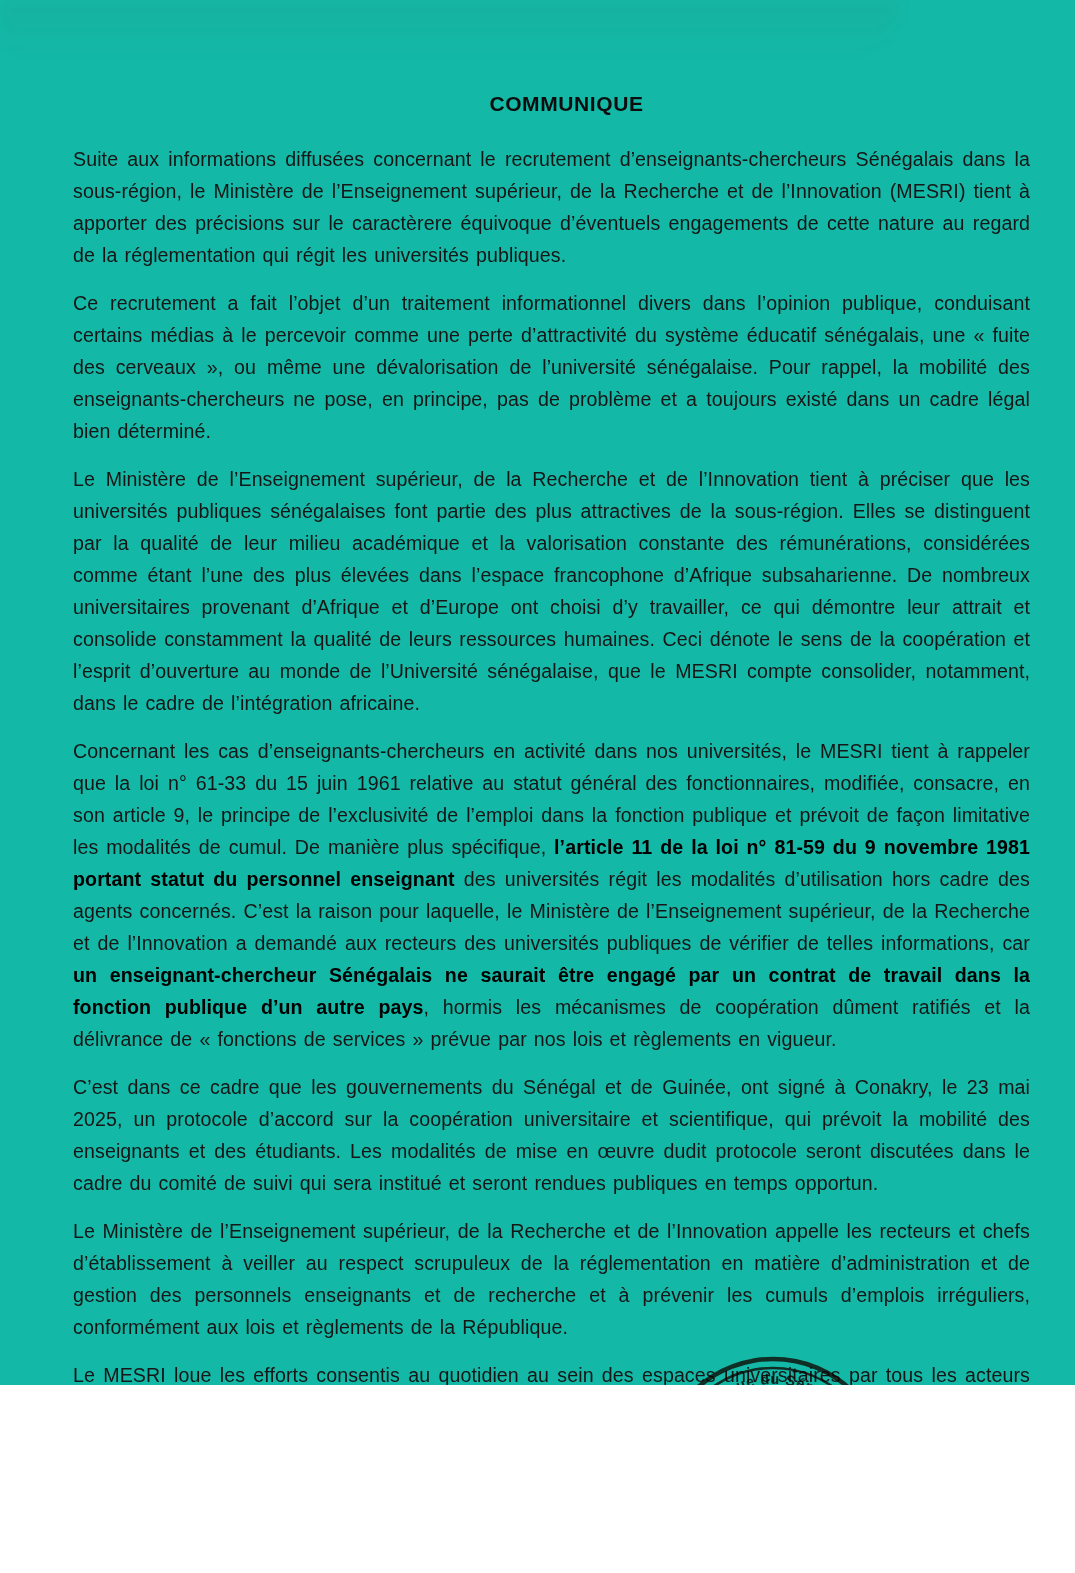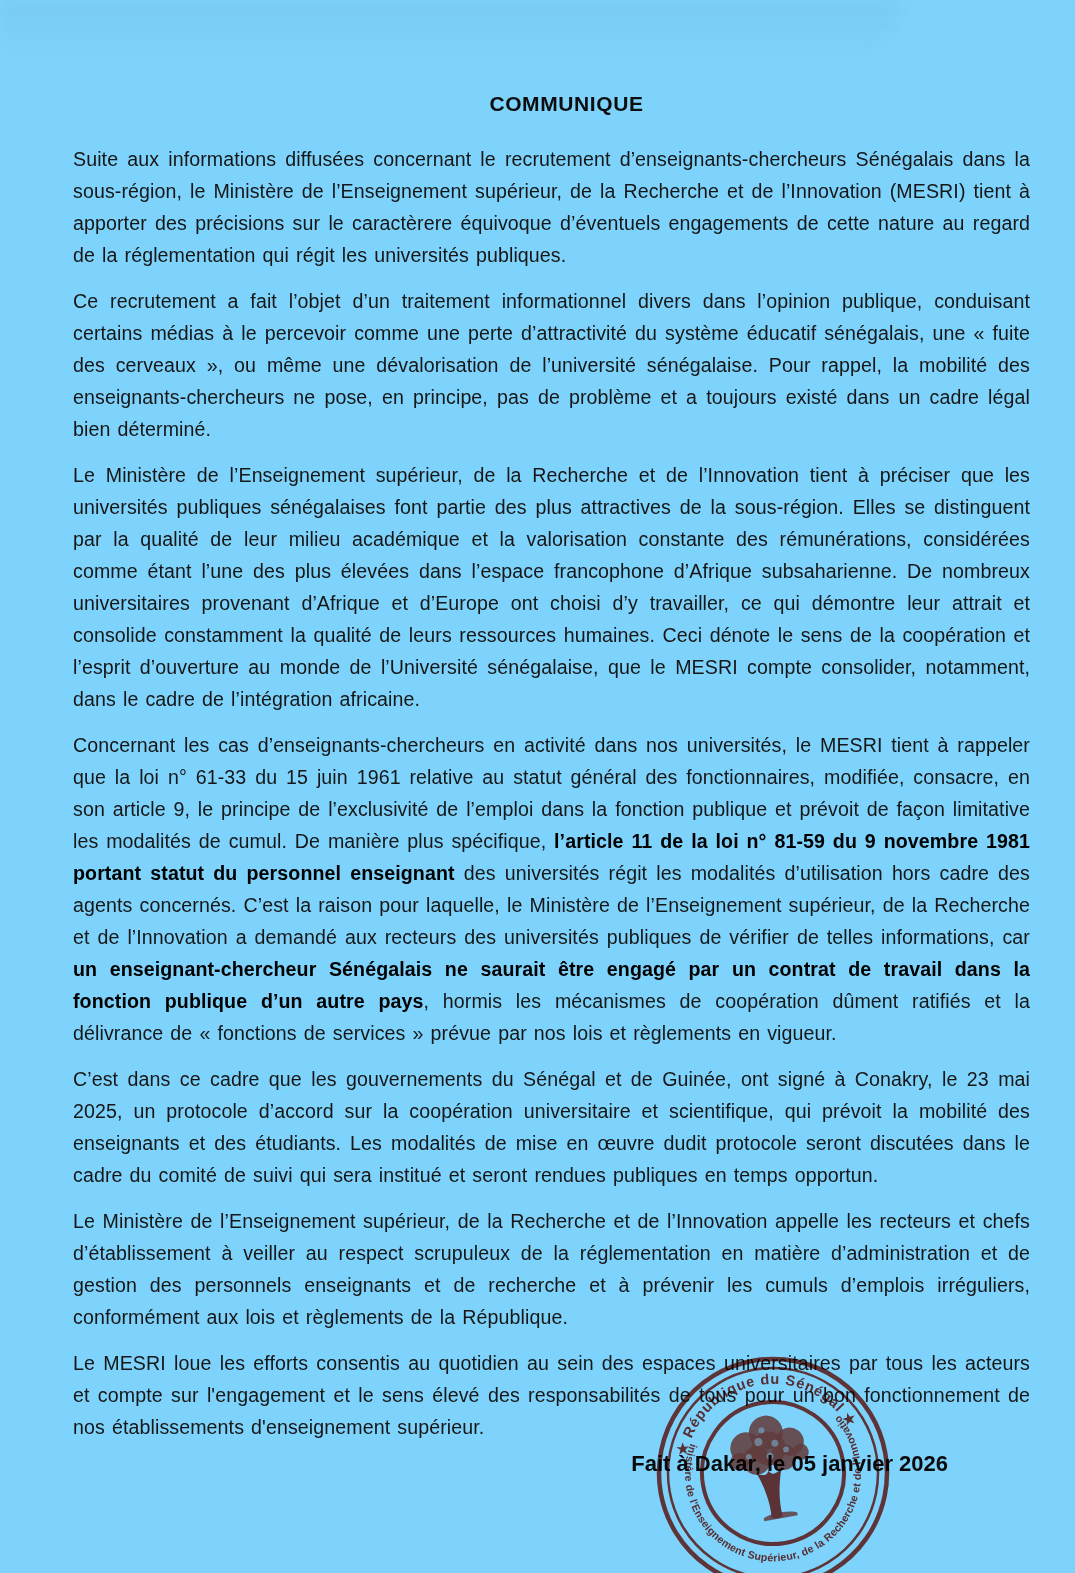--- a/index.html
+++ b/index.html
@@ -1,19 +1,19 @@
 <!DOCTYPE html>
 <html lang="fr"><head>
 <meta charset="utf-8">
 <style>
   html,body{margin:0;padding:0;background:#ffffff;}
   .page{
     position:relative;
-    width:1075px;height:1573px;
-    background:#7dd3fc;
+    width:1075px;height:1385px;
+    background:#14b8a6;
     overflow:hidden;
     font-family:"Liberation Sans", sans-serif;
     color:#161616;
   }
   .scan-artifact-top{
     position:absolute;top:0;left:0;width:900px;height:60px;
     background:linear-gradient(180deg, rgba(60,60,60,0.05), rgba(60,60,60,0.02) 55%, rgba(60,60,60,0));
     filter:blur(7px);
     border-radius:0 0 60px 30px;
     pointer-events:none;
@@ -26,21 +26,21 @@
   .title{
     text-align:center;
     padding-left:30px;
     font-size:21px;
     font-weight:bold;
     letter-spacing:0.6px;
     color:#0d0d0d;
     margin:0 0 27px 0;
   }
   p.body-par{
-    margin:8px 0 14px 0;
+    margin:16px 0 14px 0;
     font-size:19.6px;
     line-height:32px;
     text-align:justify;
     letter-spacing:0.1px;
     word-spacing:1.5px;
   }
   p.body-par b{color:#000;}
   .dateline{
     font-weight:bold;
     font-size:22px;

